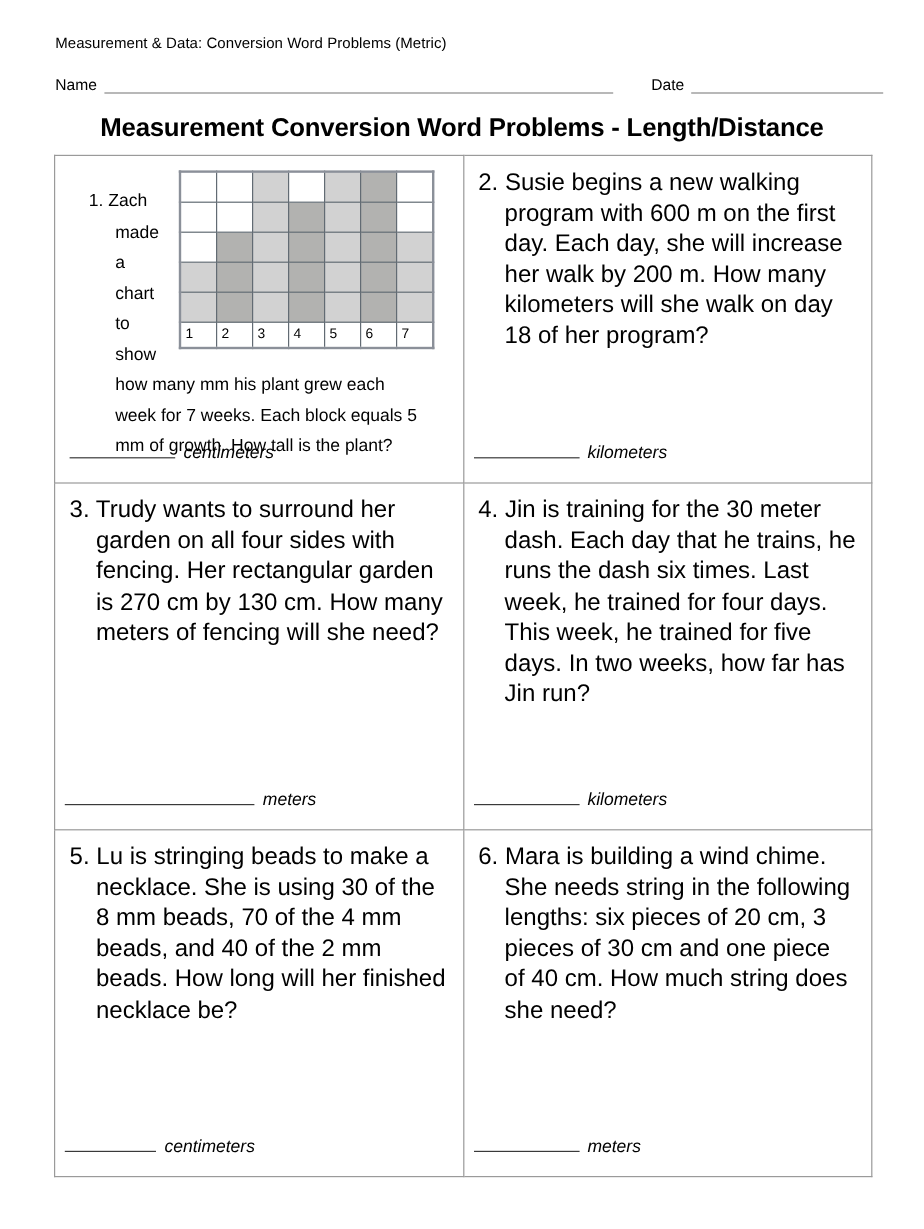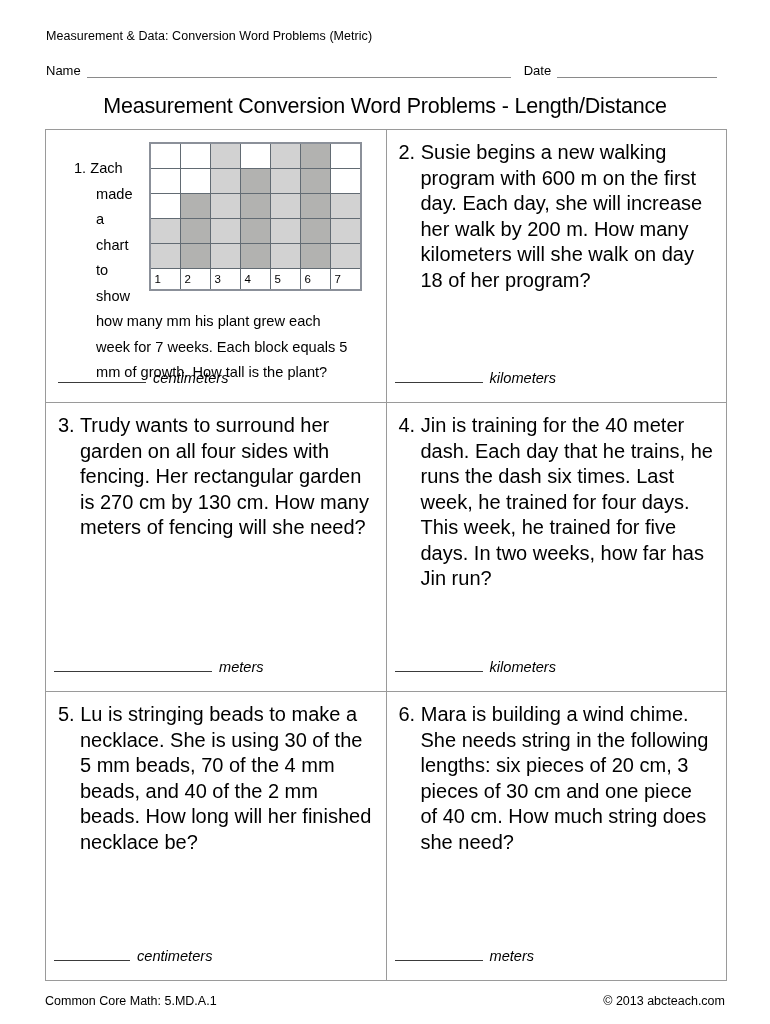--- a/index.html
+++ b/index.html
@@ -38,25 +38,25 @@
     height: 22px;
   }
   .namerow .lbl { white-space: nowrap; }
   .rule {
     border-bottom: 1px solid #8a8a8a;
     height: 14px;
     flex: 0 0 auto;
   }
   .rule.name  { width: 424px; margin-left: 6px; }
   .rule.date  { width: 160px; margin-left: 6px; }
-  .datelbl { margin-left: 1px; padding-left: 12px; }
+  .datelbl { margin-left: 20px; padding-left: 12px; }
 
   h1.title {
     font-size: 21.5px;
-    font-weight: normal;
+    font-weight: bold;
     text-align: center;
     margin: 16px 0 10px 0;
     letter-spacing: -0.2px;
   }
 
   
   table.sheet {
     width: 682px;
     border-collapse: collapse;
     table-layout: fixed;
@@ -263,49 +263,45 @@
         <div class="cell r2">
           <p class="qtext"><span class="qnum">3.</span> <span>Trudy wants to surround her garden on all four sides with fencing. Her rectangular garden is 270 cm by 130 cm. How many meters of fencing will she need?</span></p>
           <div class="answer indent">
             <span class="blank w-xl"></span>
             <span class="unit">meters</span>
           </div>
         </div>
       </td>
       <td>
         <div class="cell r2">
-          <p class="qtext"><span class="qnum">4.</span> <span>Jin is training for the 40 meter dash. Each day that he trains, he runs the dash six times. Last week, he trained for four days. This week, he trained for five days. In two weeks, how far has Jin run?</span></p>
+          <p class="qtext"><span class="qnum">4.</span> <span>Jin is training for the 30 meter dash. Each day that he trains, he runs the dash six times. Last week, he trained for four days. This week, he trained for five days. In two weeks, how far has Jin run?</span></p>
           <div class="answer indent">
             <span class="blank w-long"></span>
             <span class="unit">kilometers</span>
           </div>
         </div>
       </td>
     </tr>
     <tr>
       <td>
         <div class="cell r3">
-          <p class="qtext"><span class="qnum">5.</span> <span>Lu is stringing beads to make a necklace. She is using 30 of the 5 mm beads, 70 of the 4 mm beads, and 40 of the 2 mm beads. How long will her finished necklace be?</span></p>
+          <p class="qtext"><span class="qnum">5.</span> <span>Lu is stringing beads to make a necklace. She is using 30 of the 8 mm beads, 70 of the 4 mm beads, and 40 of the 2 mm beads. How long will her finished necklace be?</span></p>
           <div class="answer indent">
             <span class="blank w-mid"></span>
             <span class="unit">centimeters</span>
           </div>
         </div>
       </td>
       <td>
         <div class="cell r3">
           <p class="qtext"><span class="qnum">6.</span> <span>Mara is building a wind chime. She needs string in the following lengths: six pieces of 20 cm, 3 pieces of 30 cm and one piece of 40 cm. How much string does she need?</span></p>
           <div class="answer indent">
             <span class="blank w-long"></span>
             <span class="unit">meters</span>
           </div>
         </div>
       </td>
     </tr>
   </tbody>
     </table>
 
-  <div class="footer">
-    <span>Common Core Math: 5.MD.A.1</span>
-    <span>© 2013 abcteach.com</span>
-  </div>
 
 </div>
 
 </body></html>

